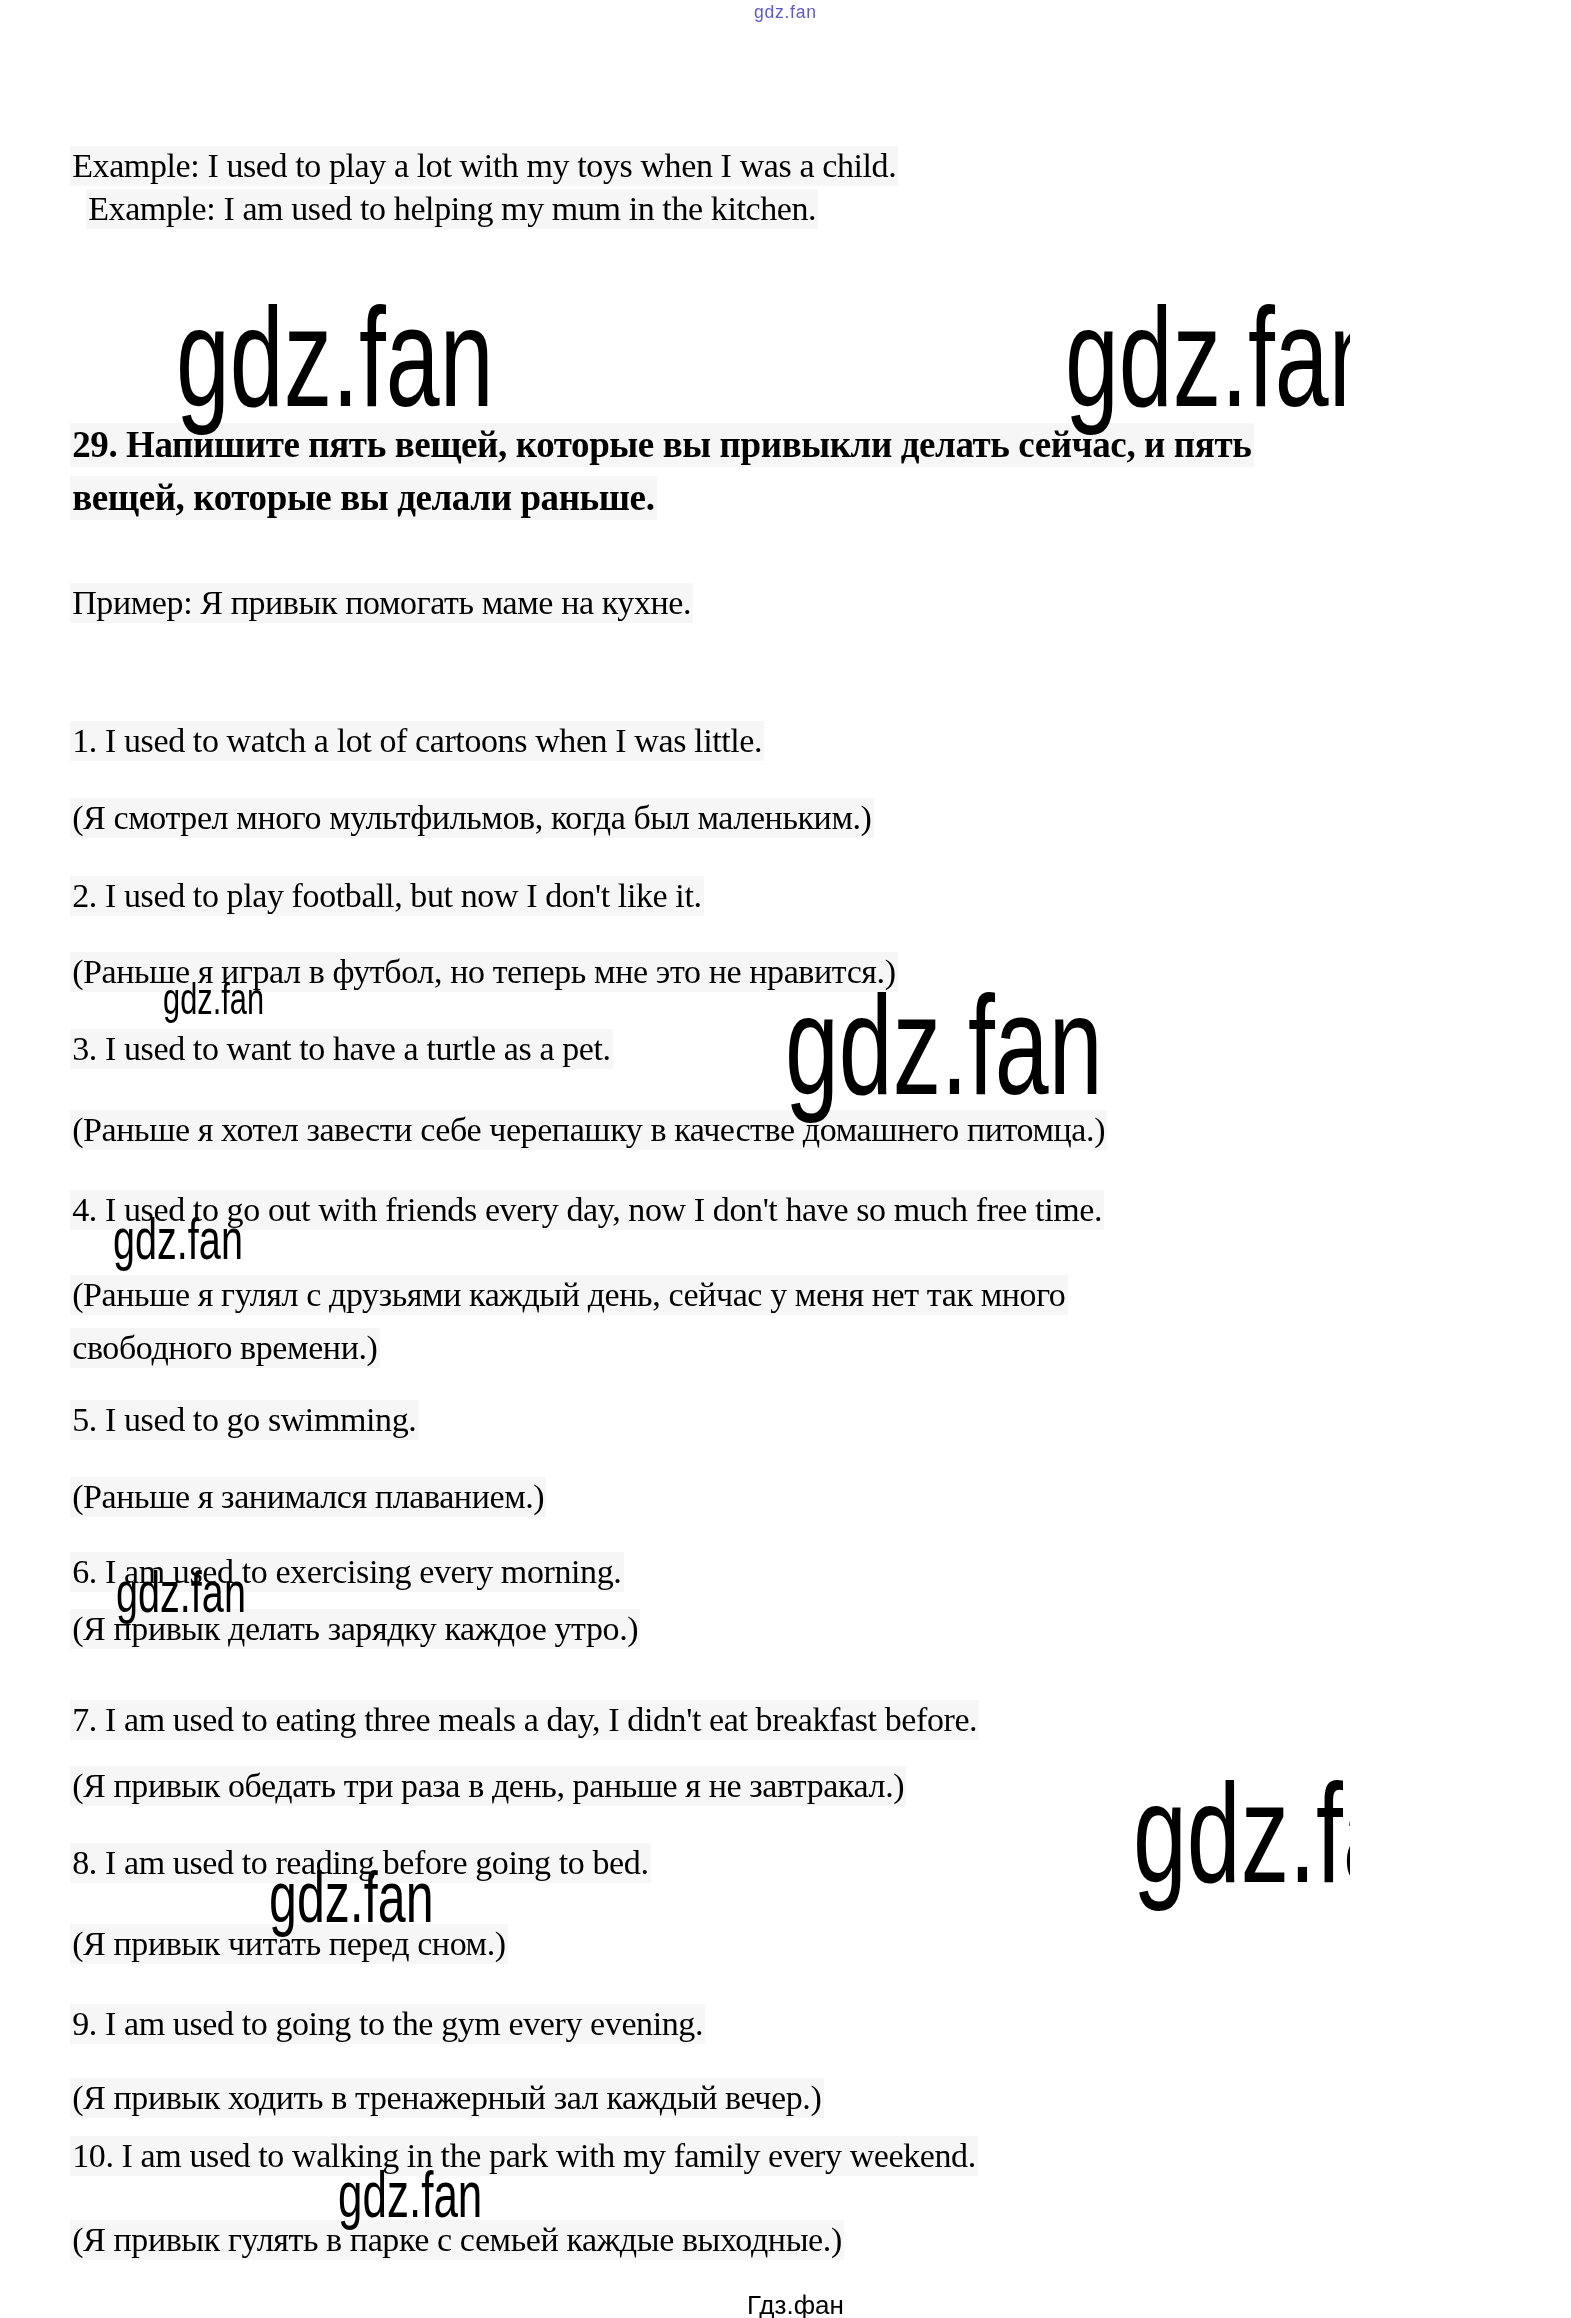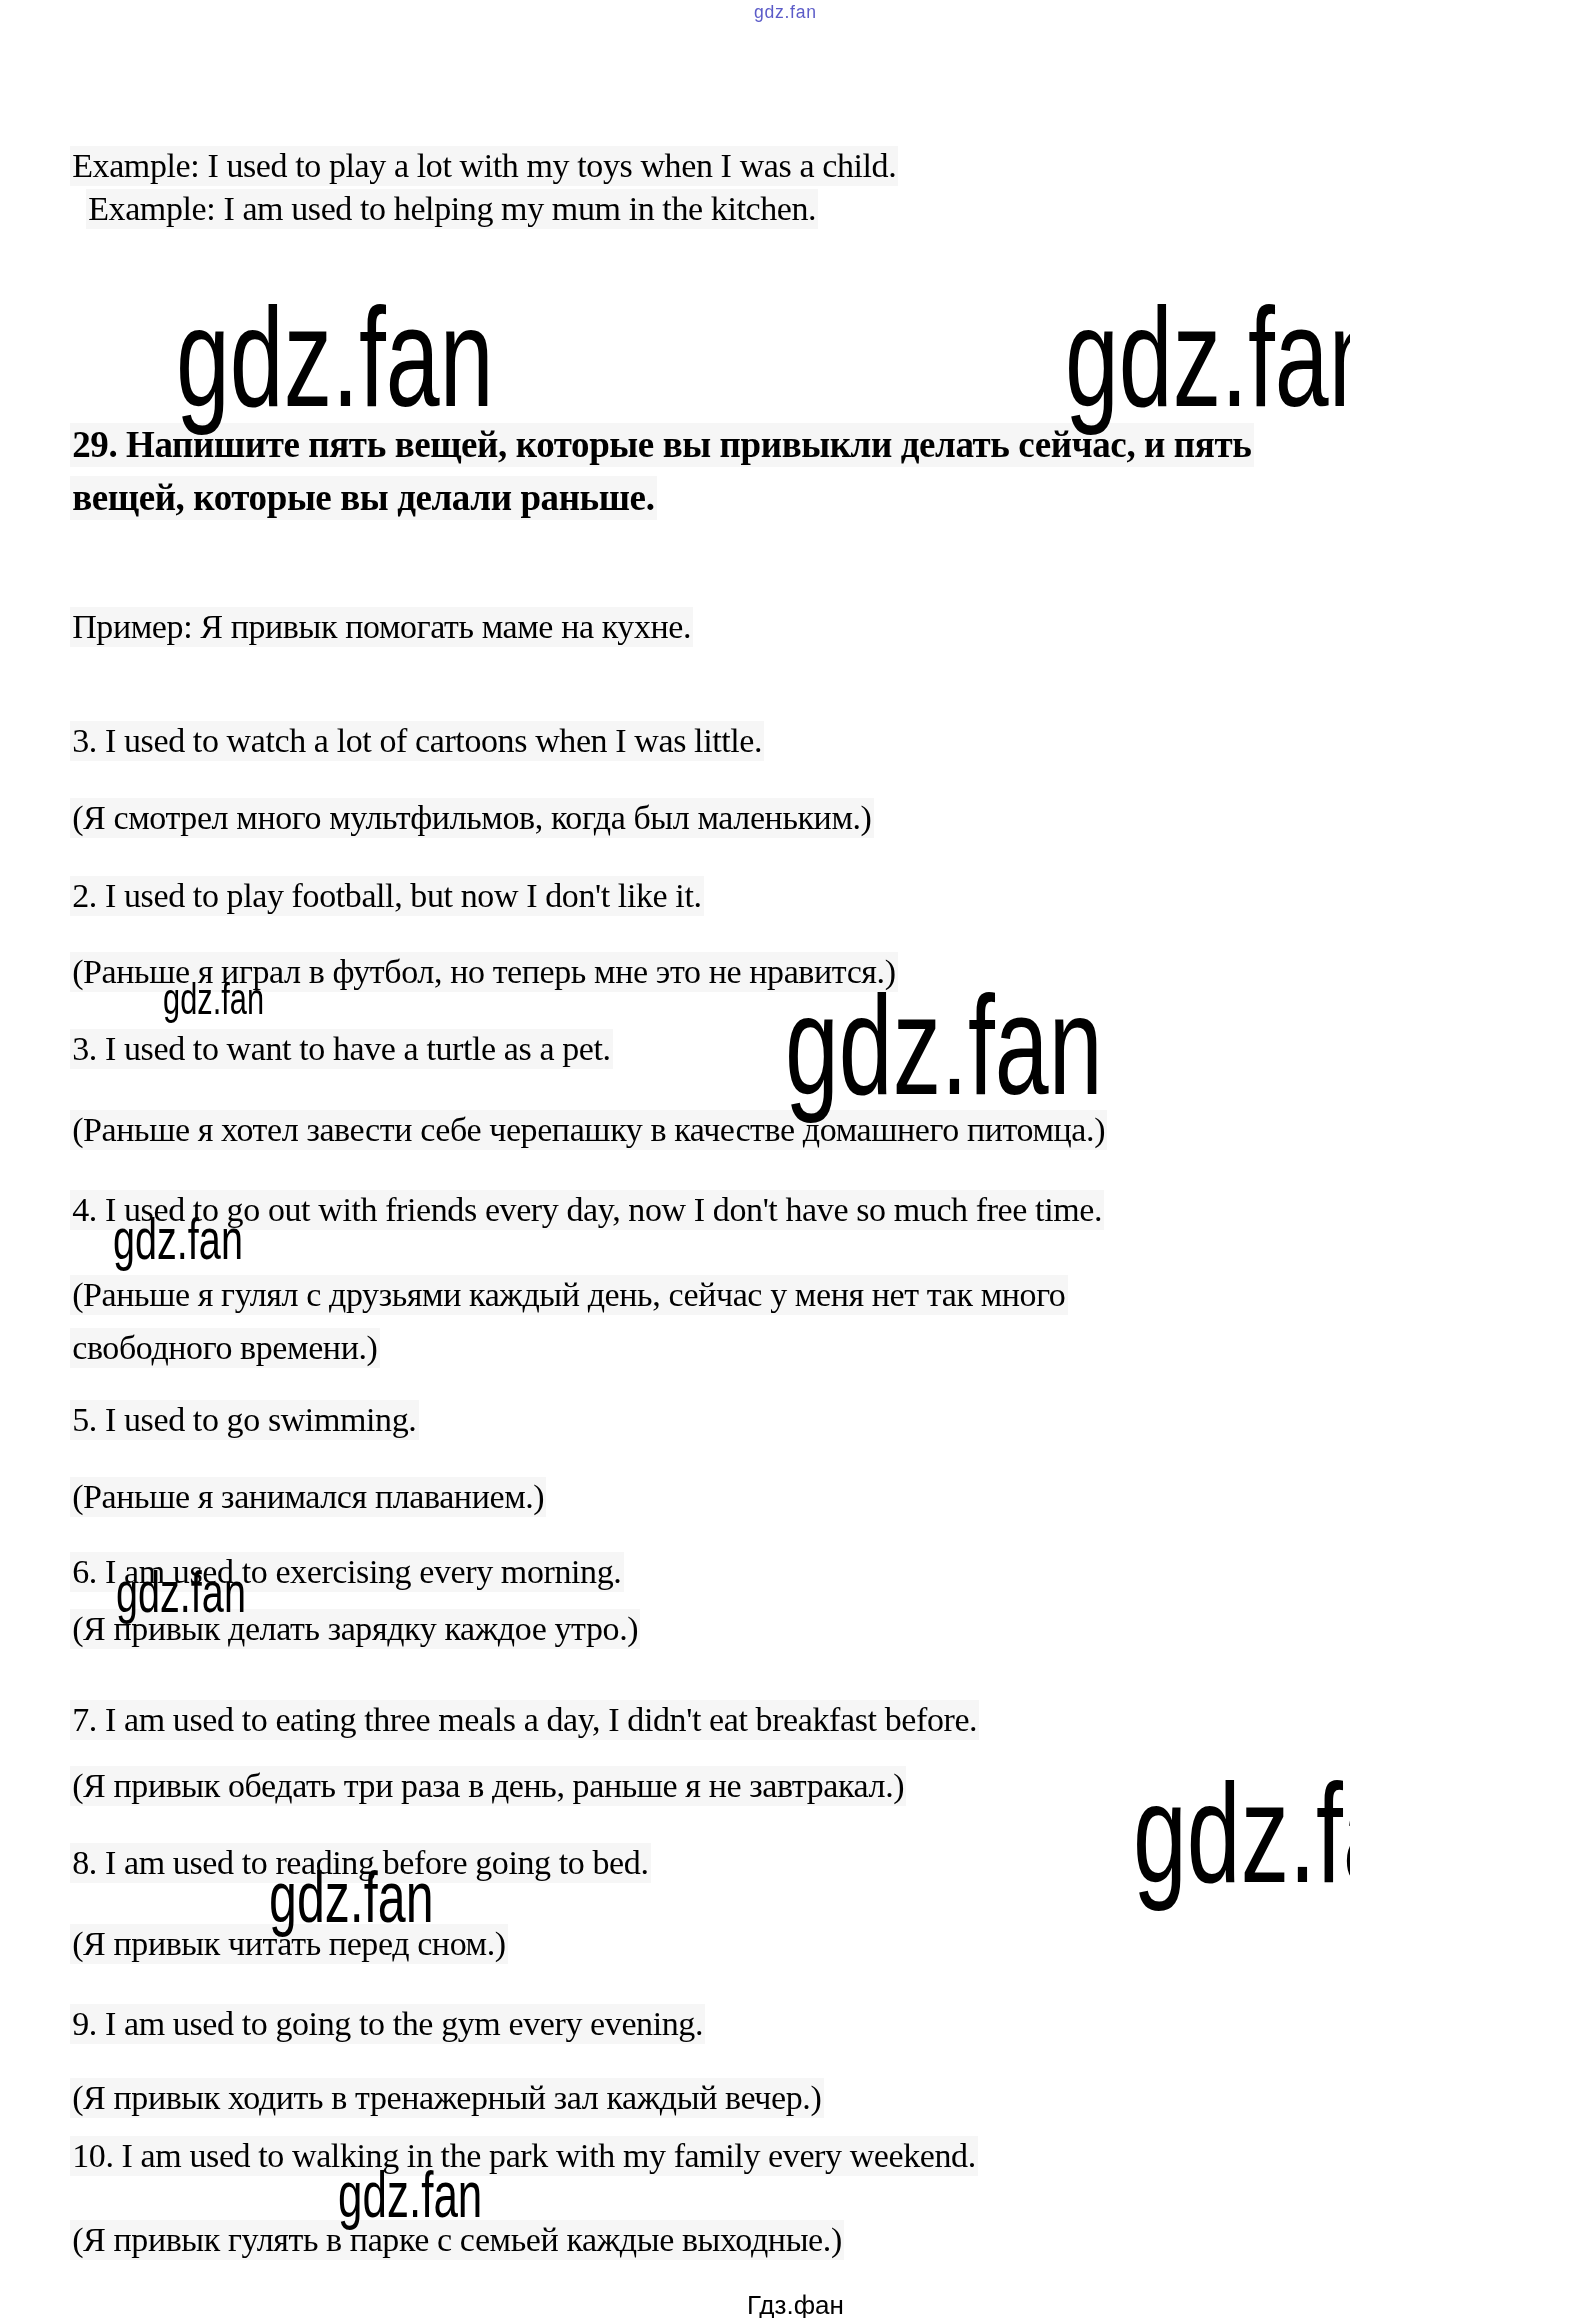--- a/index.html
+++ b/index.html
@@ -64,23 +64,23 @@
   <div class="wm-top" style="left:754px;top:1.5px;">gdz.fan</div>
 
   <div class="t" style="top:146px;">Example: I used to play a lot with my toys when I was a child.</div>
   <div class="t" style="top:189px;margin-left:16px;">Example: I am used to helping my mum in the kitchen.</div>
 
   <div class="wm wm-big" style="left:176px;top:302px;">gdz.fan</div>
   <div class="wm wm-big" style="left:1065px;top:302px;">gdz.fan</div>
 
   <div class="t bold h-ru" style="top:423px;">29. Напишите пять вещей, которые вы привыкли делать сейчас, и пять</div>
   <div class="t bold h-ru" style="top:476px;">вещей, которые вы делали раньше.</div>
-  <div class="t" style="top:583px;margin-top:24px;">Пример: Я привык помогать маме на кухне.</div>
+  <div class="t" style="top:583px;">Пример: Я привык помогать маме на кухне.</div>
 
-  <div class="t" style="top:721px;">3. I used to watch a lot of cartoons when I was little.</div>
+  <div class="t" style="top:721px;">1. I used to watch a lot of cartoons when I was little.</div>
   <div class="t" style="top:798px;">(Я смотрел много мультфильмов, когда был маленьким.)</div>
 
   <div class="t" style="top:876px;">2. I used to play football, but now I don't like it.</div>
   <div class="t" style="top:952px;">(Раньше я играл в футбол, но теперь мне это не нравится.)</div>
 
   <div class="wm wm-sm1" style="left:163px;top:981px;">gdz.fan</div>
 
   <div class="t" style="top:1029px;">3. I used to want to have a turtle as a pet.</div>
   <div class="wm wm-big" style="left:785px;top:990px;">gdz.fan</div>
   <div class="t" style="top:1110px;">(Раньше я хотел завести себе черепашку в качестве домашнего питомца.)</div>

